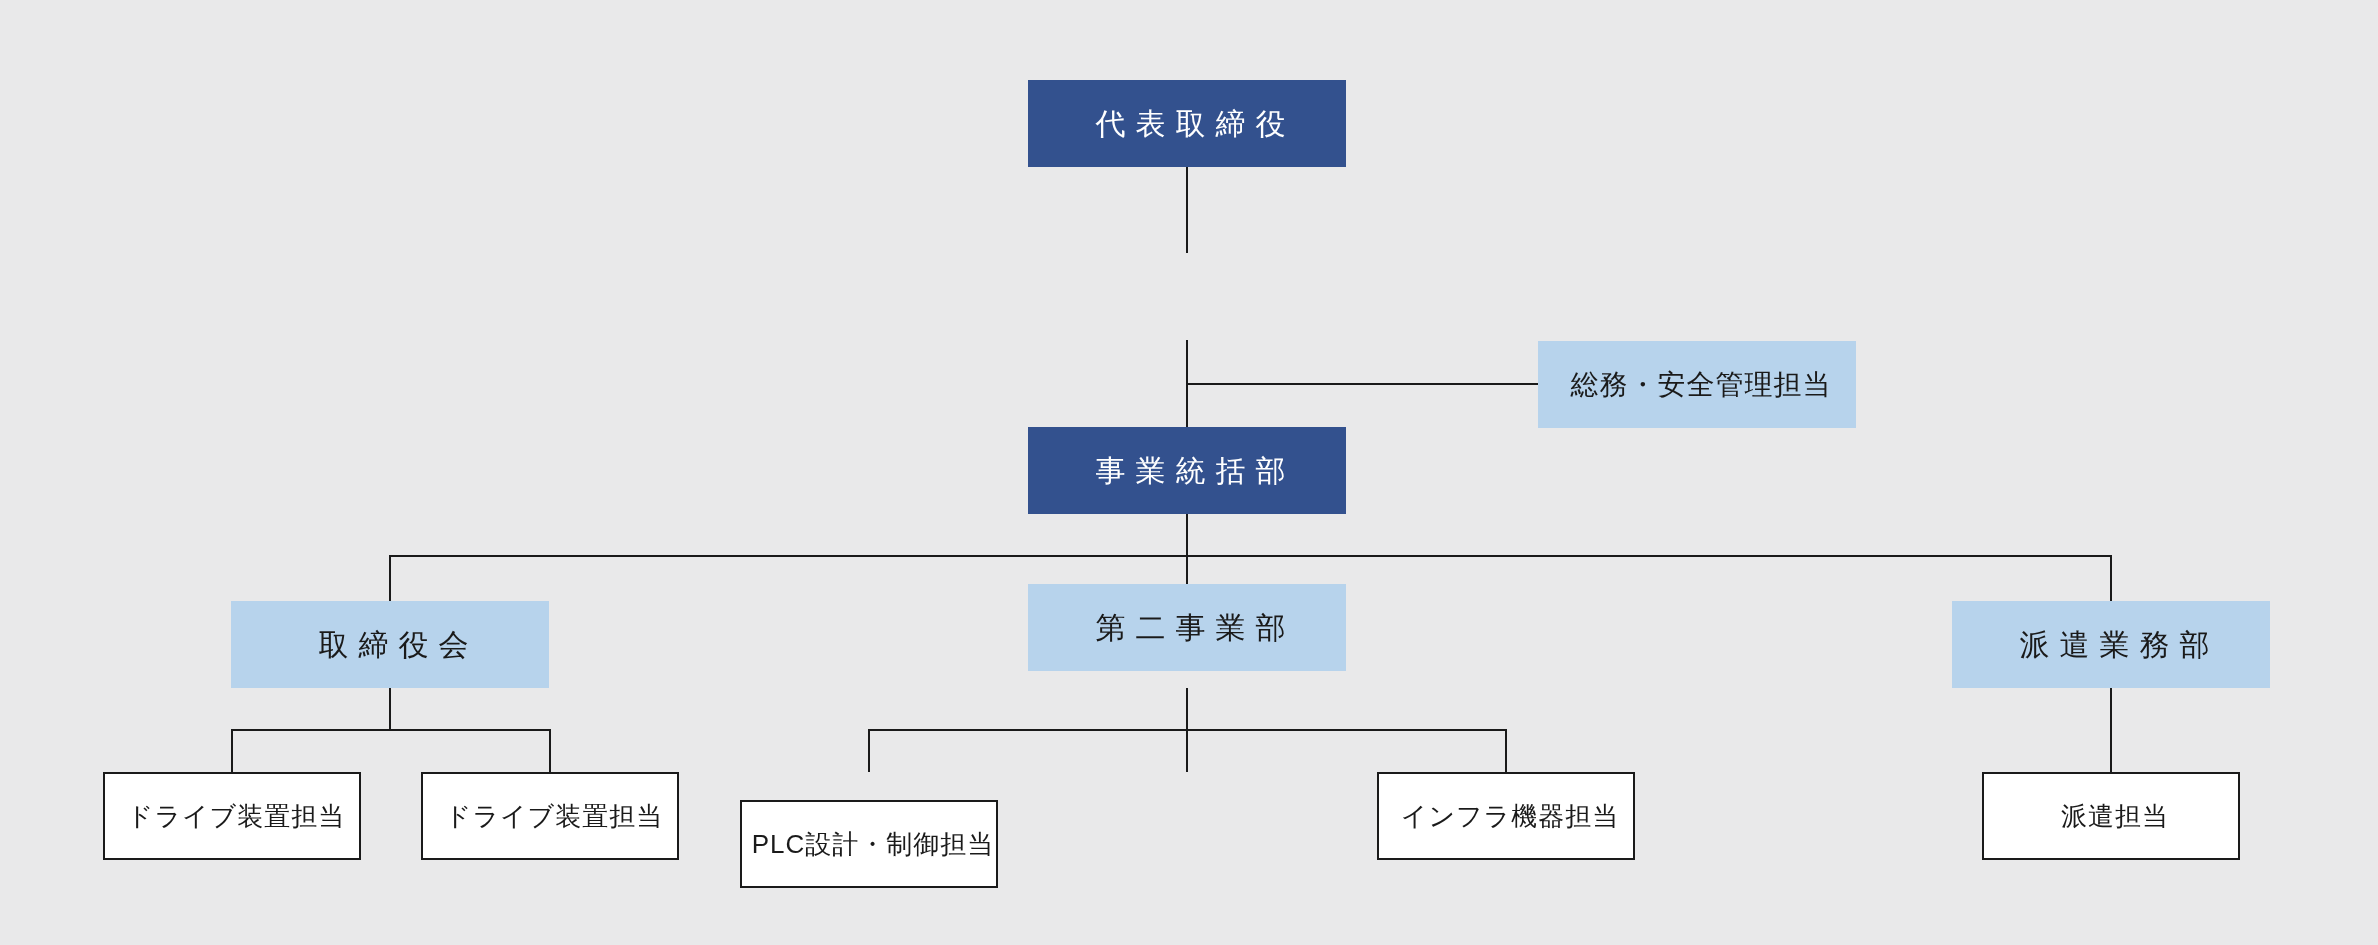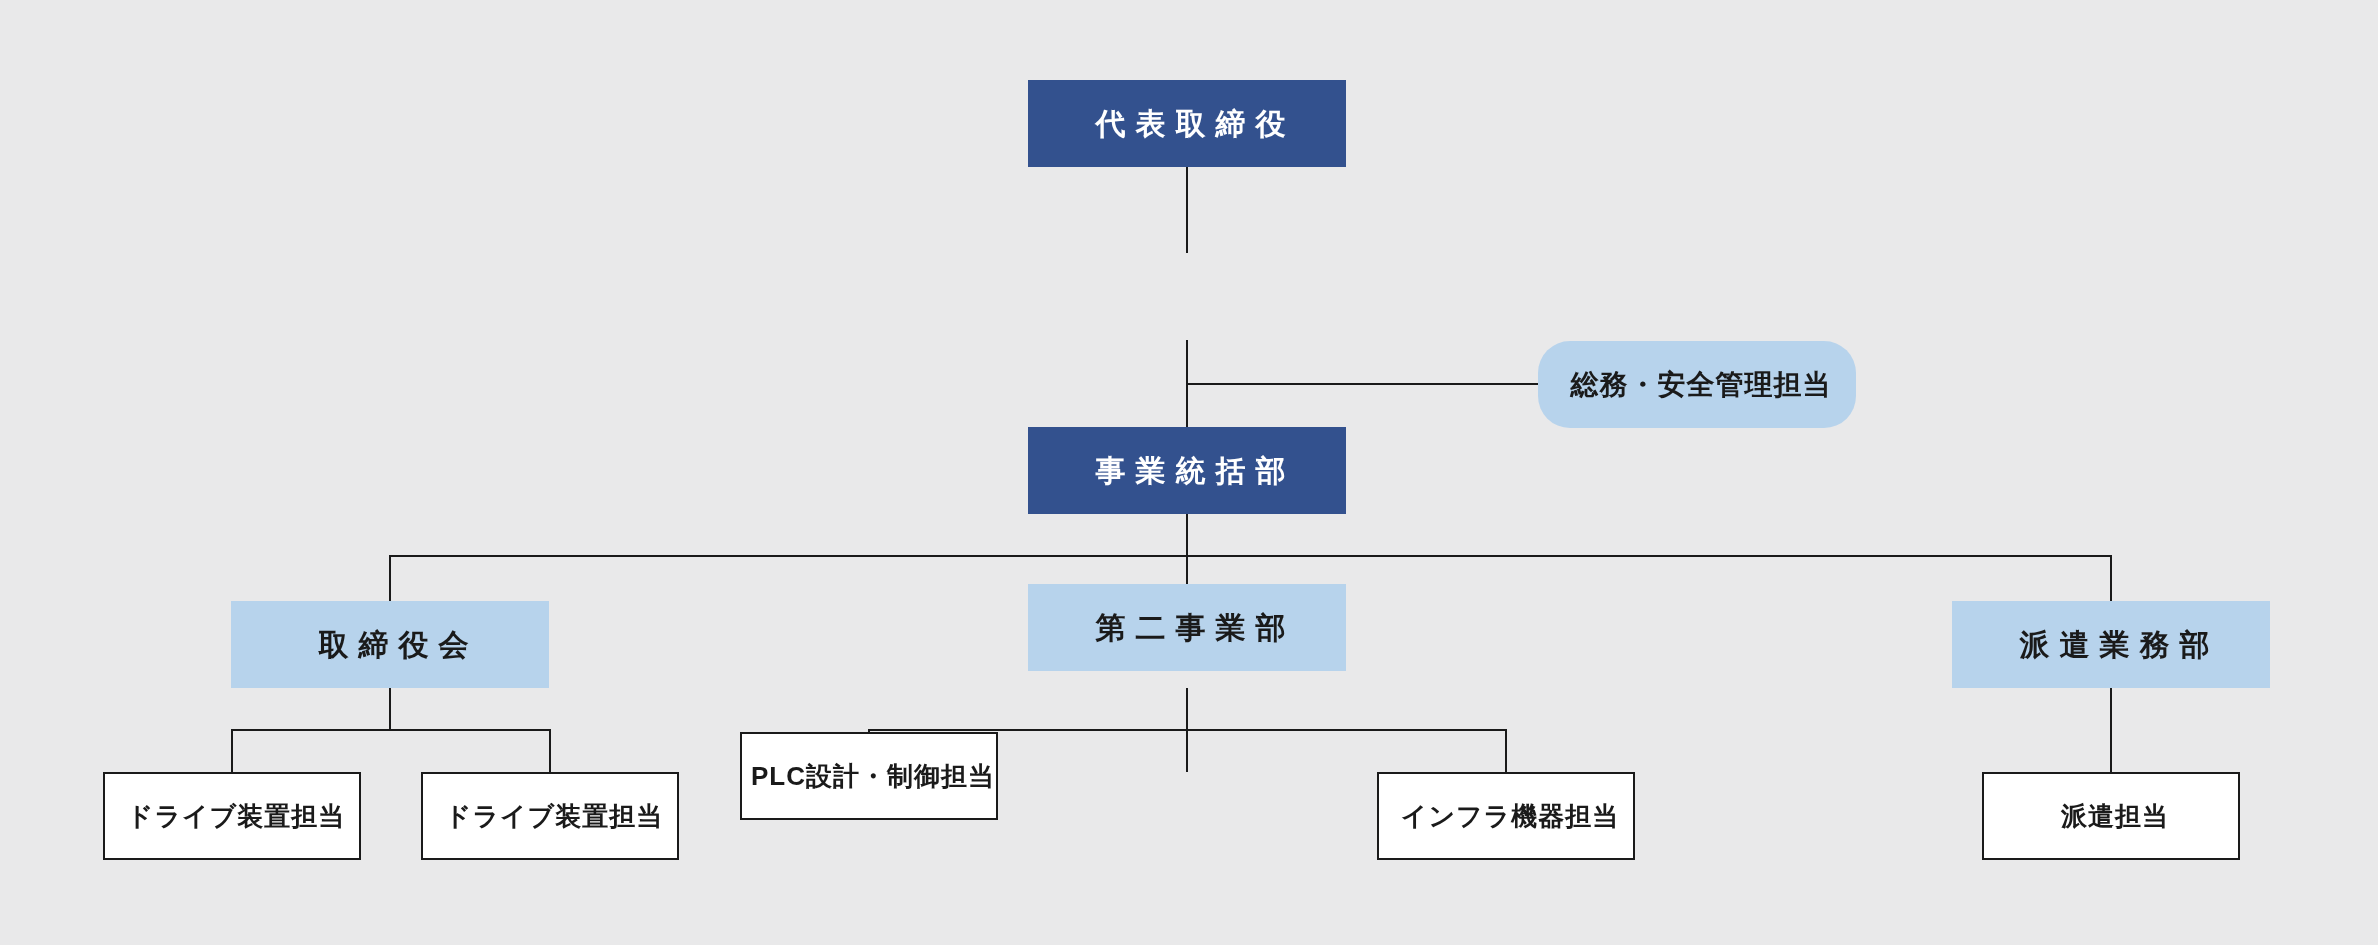--- a/index.html
+++ b/index.html
@@ -23,21 +23,21 @@
     height: 945px;
     background: var(--background);
     overflow: hidden;
   }
   .node {
     position: absolute;
     display: flex;
     align-items: center;
     justify-content: center;
     text-align: center;
-    font-weight: bold;
+    font-weight: normal;
     line-height: 1;
     padding-left: 7px;
   }
   .node.dark {
     width: 318px; height: 87px;
     background: var(--primary-dark);
     color: var(--text-on-dark);
     font-size: 30px;
     letter-spacing: 10px;
   }
@@ -47,21 +47,20 @@
     color: var(--text-on-light);
     font-size: 30px;
     letter-spacing: 10px;
   }
   .node.staff {
     width: 318px; height: 87px;
     background: var(--primary-light);
     color: var(--text-on-light);
     font-size: 28px;
     letter-spacing: 1px;
-    border-radius: 32px;
   }
   .node.unit {
     width: 258px; height: 88px;
     background: var(--unit-bg);
     color: var(--text-on-light);
     border: 2px solid var(--line);
     font-size: 26px;
     letter-spacing: 1px;
   }
   .node .lbl.spaced { padding-left: 10px; } 
@@ -129,21 +128,21 @@
   </div>
 
   <div class="node unit" style="left:103px; top:772px;">
     <span class="lbl tight">ドライブ装置担当</span>
   </div>
 
   <div class="node unit" style="left:421px; top:772px;">
     <span class="lbl tight">ドライブ装置担当</span>
   </div>
 
-  <div class="node unit" style="left:740px; top:732px;text-align:center;">
+  <div class="node unit" style="left:740px; top:800px;text-align:center;">
     <span class="lbl tight">PLC設計・制御担当</span>
   </div>
 
 
   <div class="node unit" style="left:1377px; top:772px;">
     <span class="lbl tight">インフラ機器担当</span>
   </div>
 
   <div class="node unit" style="left:1982px; top:772px;">
     <span class="lbl tight">派遣担当</span>

